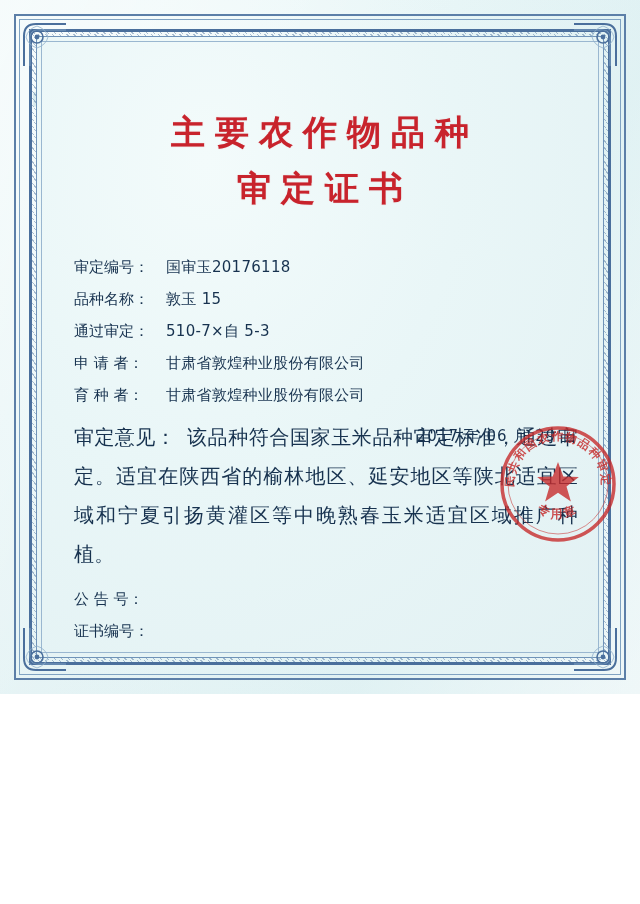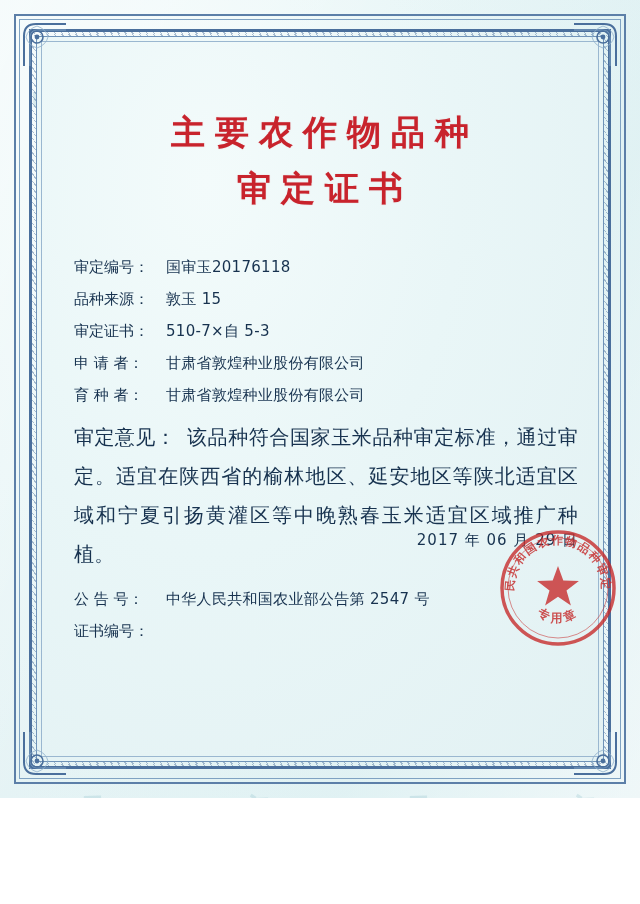--- a/index.html
+++ b/index.html
@@ -10,21 +10,21 @@
     width: 640px;
     height: 904px;
     background: #ffffff;
     font-family: "Liberation Serif", serif;
     overflow: hidden;
   }
 
   #certificate {
     position: relative;
     width: 640px;
-    height: 798px;
+    height: 694px;
     background:
       radial-gradient(ellipse at 30% 20%, #f3fbfb 0%, #e9f6f7 45%, #e2f1f3 100%);
     overflow: hidden;
     text-decoration: underline;
   }
 
   
   .paper-tint {
     position: absolute;
     inset: 0;
@@ -324,46 +324,45 @@
     </div>
 
     <div class="fields">
 
       <div class="field-row">
         <span class="field-label">审定编号：</span>
         <span class="field-value">国审玉20176118</span>
       </div>
 
       <div class="field-row">
-        <span class="field-label">品种来源：</span>
+        <span class="field-label">品种名称：</span>
         <span class="field-value">敦玉 15</span>
       </div>
 
       <div class="field-row">
-        <span class="field-label">审定证书：</span>
+        <span class="field-label">通过审定：</span>
         <span class="field-value">510-7×自 5-3</span>
       </div>
 
       <div class="field-row">
         <span class="field-label">申 请 者：</span>
         <span class="field-value">甘肃省敦煌种业股份有限公司</span>
       </div>
 
       <div class="field-row">
         <span class="field-label">育 种 者：</span>
         <span class="field-value">甘肃省敦煌种业股份有限公司</span>
       </div>
 
       <div class="opinion-wrap">
         <span class="lbl">审定意见：</span><span>该品种符合国家玉米品种审定标准，通过审定。适宜在陕西省的榆林地区、延安地区等陕北适宜区域和宁夏引扬黄灌区等中晚熟春玉米适宜区域推广种植。</span>
       </div>
 
       <div class="field-row" style="margin-top:16px;">
         <span class="field-label">公 告 号：</span>
-        <span class="field-value">中华人民共和国农业部公告第 2547 号</span>
       </div>
 
       <div class="field-row">
         <span class="field-label">证书编号：</span>
       </div>
 
     </div>
 
     <div class="date-row">2017 年 06 月 29 日</div>
 

